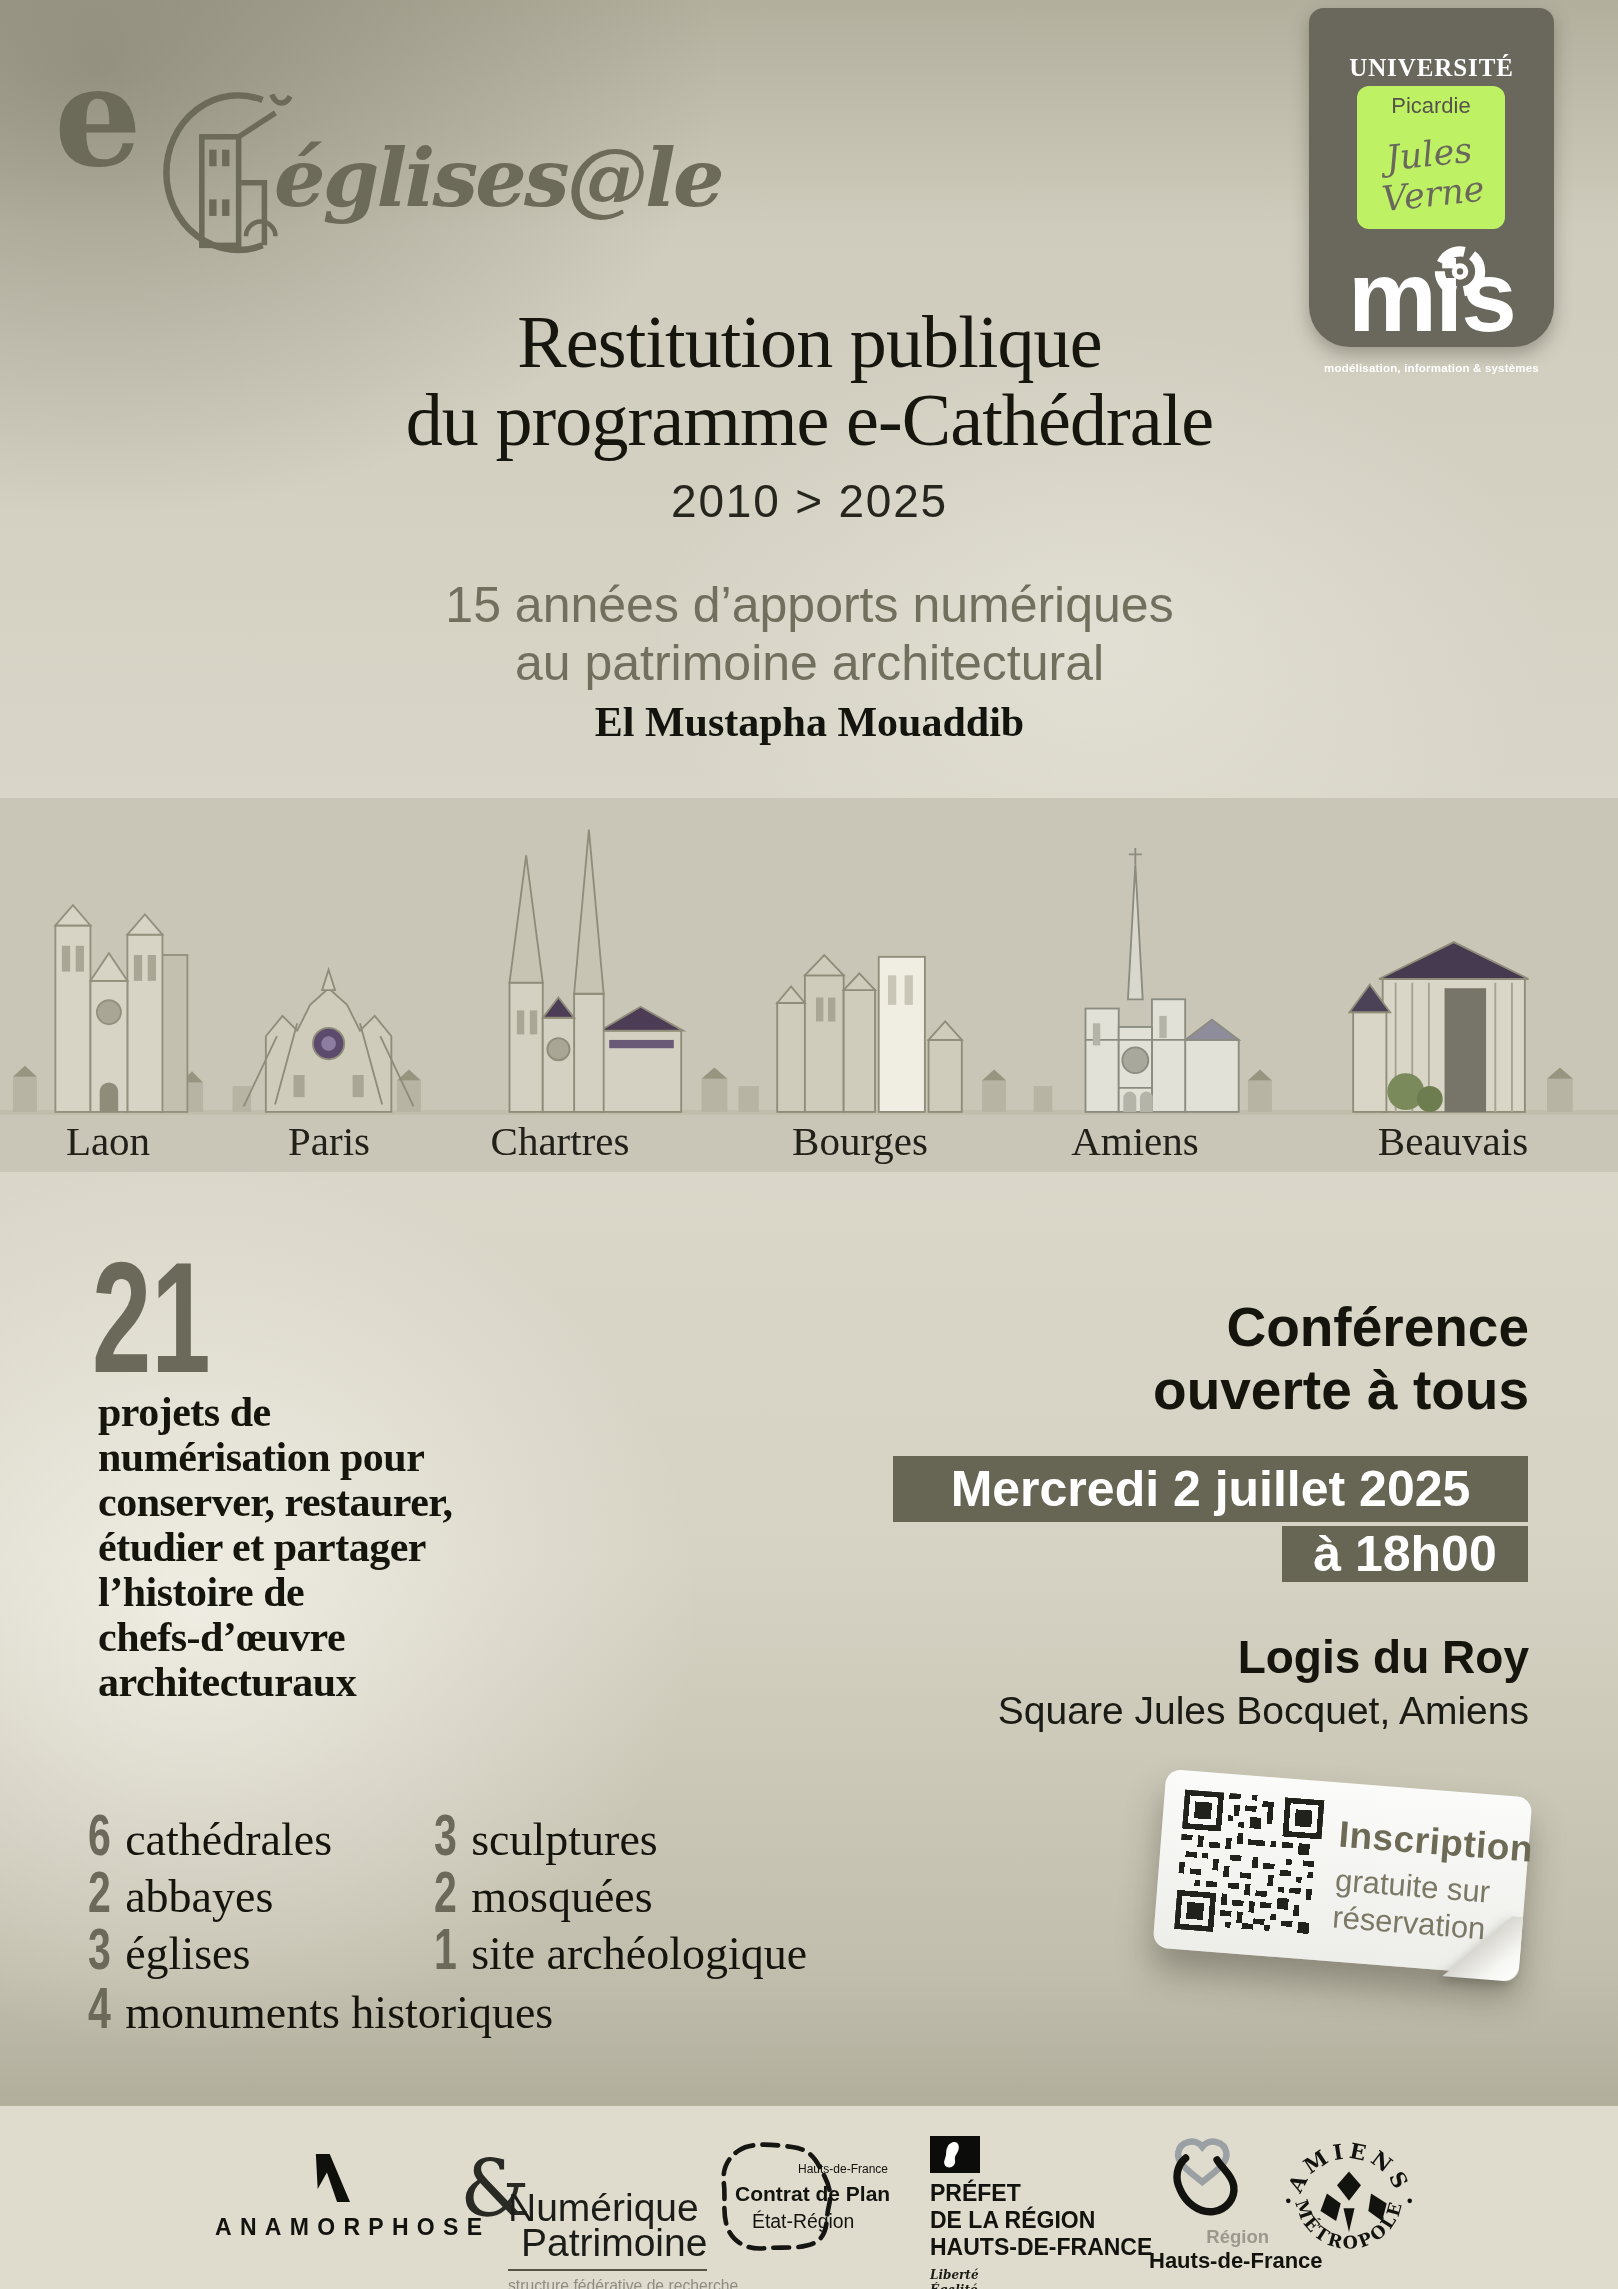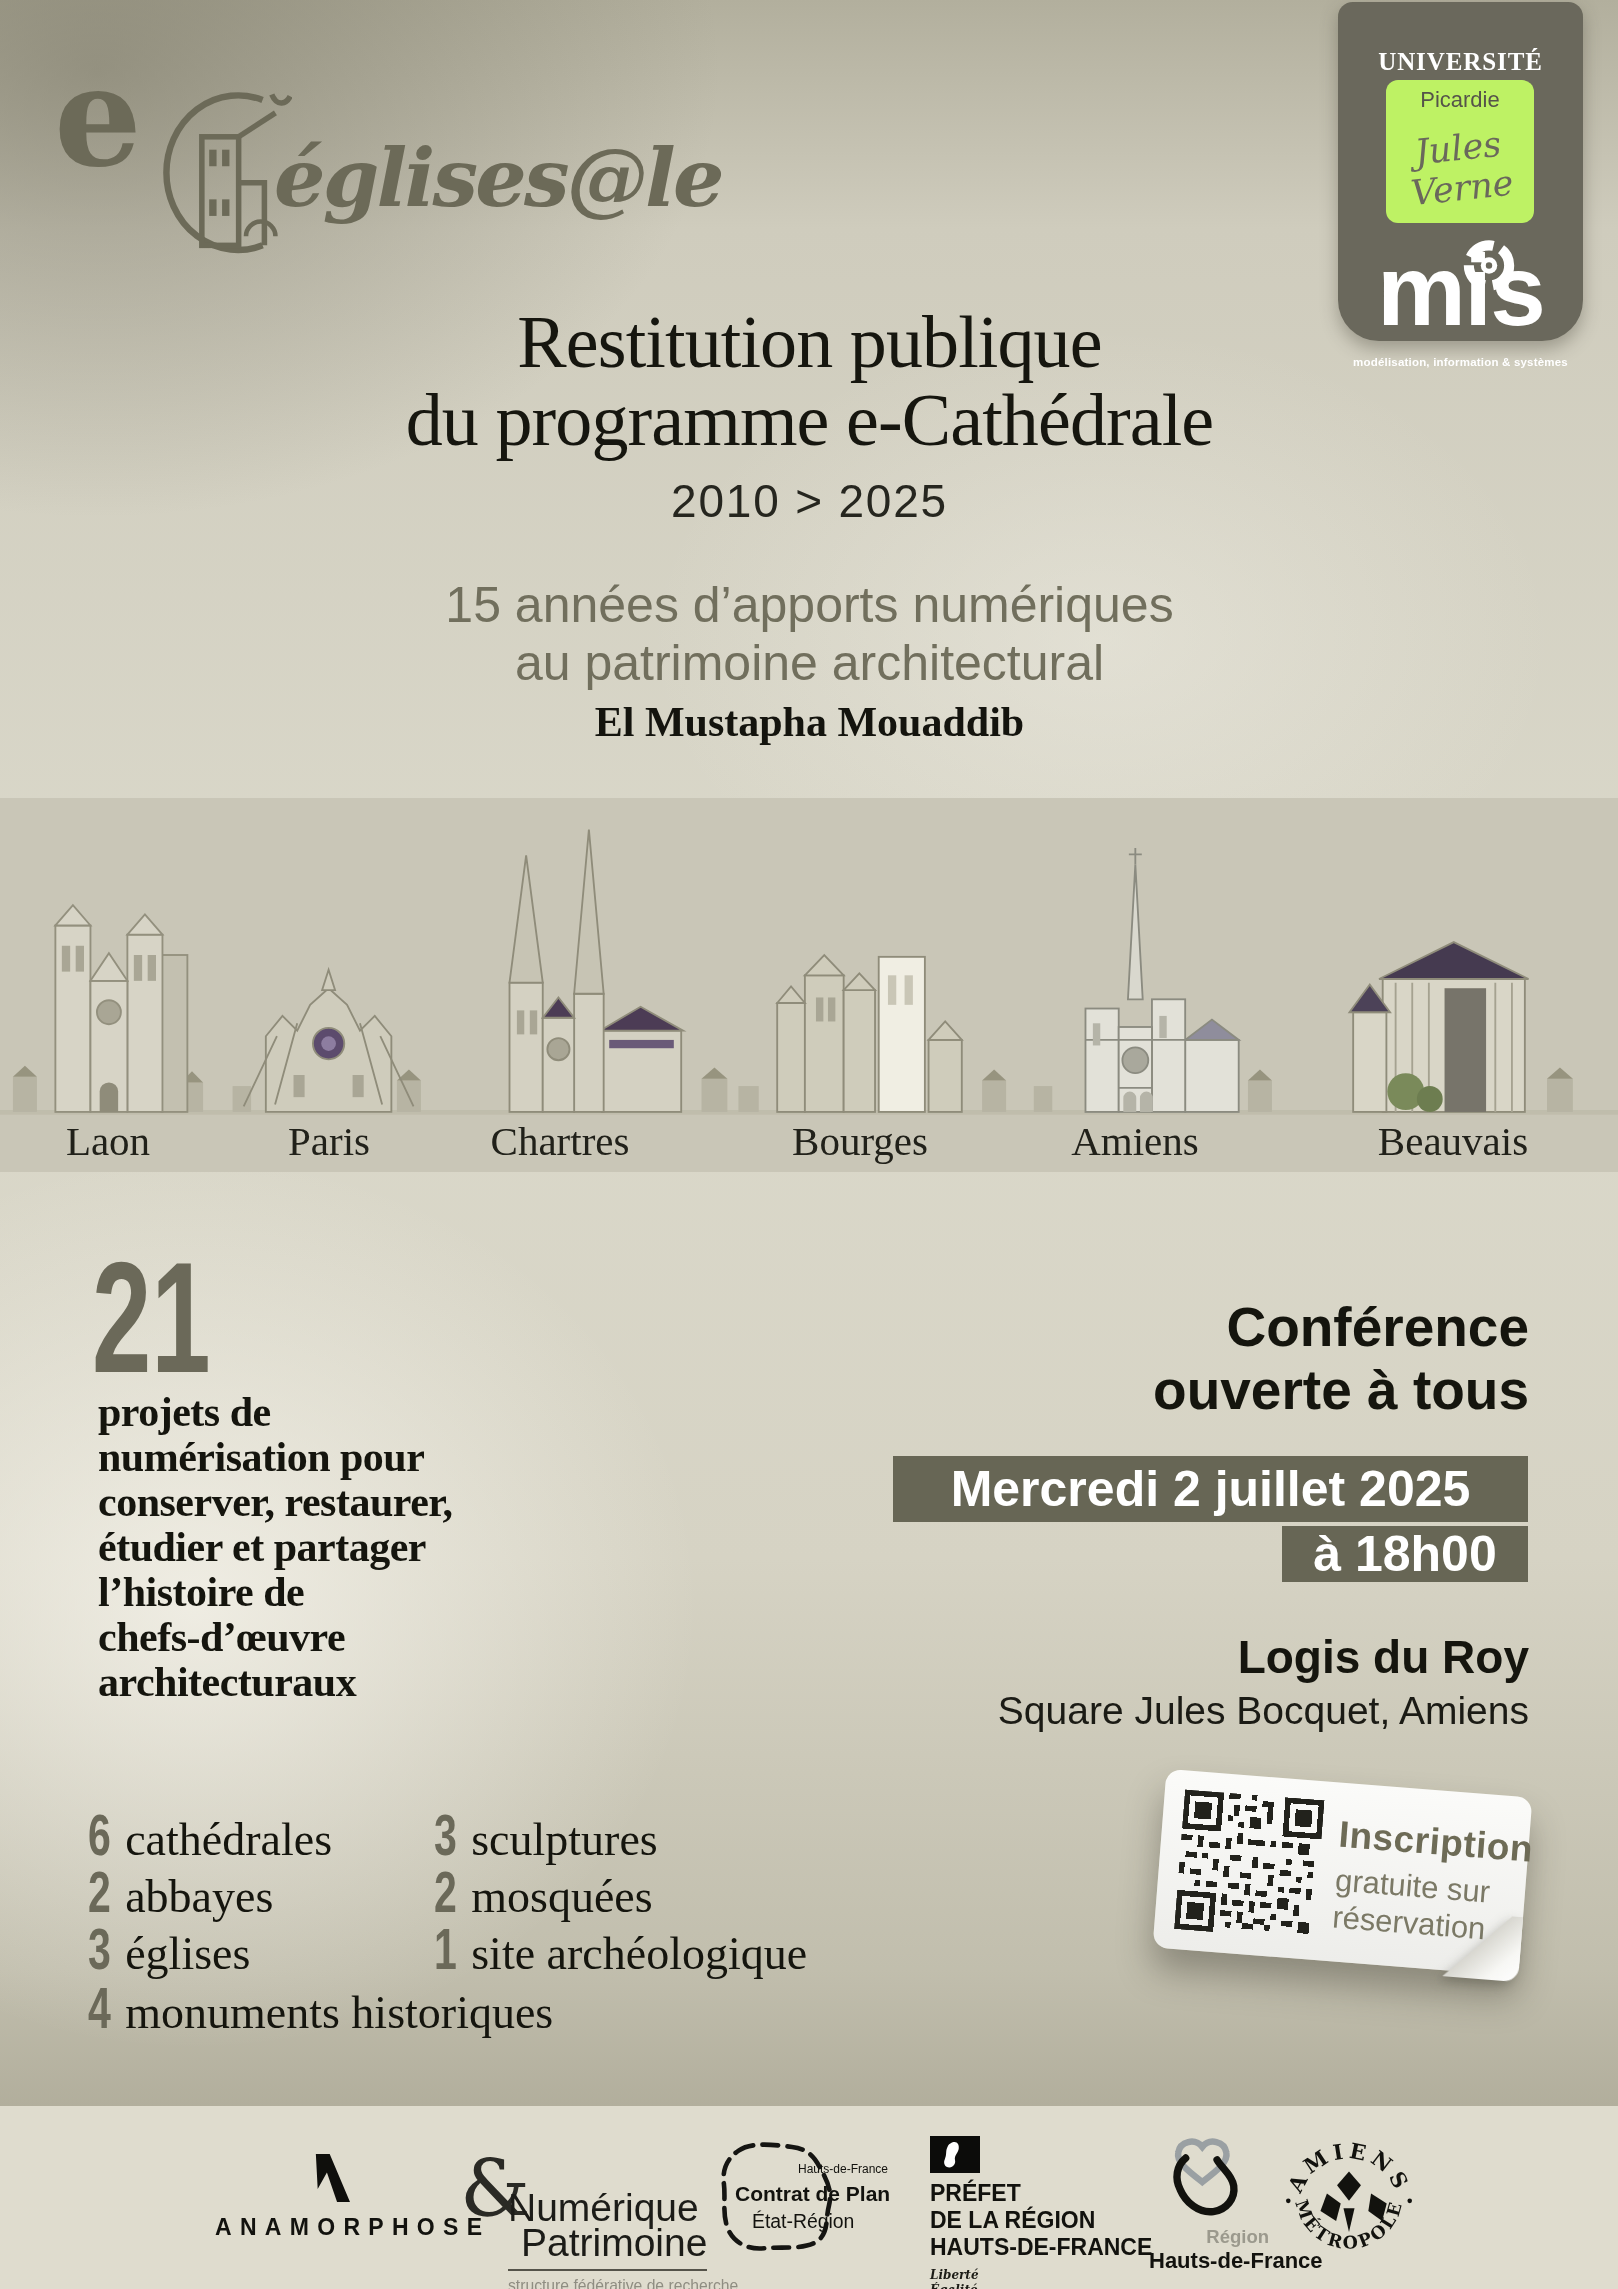--- a/index.html
+++ b/index.html
@@ -11,21 +11,21 @@
       radial-gradient(48% 30% at 12% 70%, rgba(248,246,238,0.75), rgba(248,246,238,0) 65%),
       radial-gradient(45% 22% at 68% 28%, rgba(240,238,229,0.45), rgba(240,238,229,0) 62%),
       linear-gradient(180deg,#b2af9d 0%,#cfccbd 10%,#dbd9cb 42%,#d6d3c4 68%,#c1bead 86%,#a5a18e 97%,#a19d8a 100%);
   }
   .abs{position:absolute;}
   
   .eclogo{left:54px;top:65px;width:535px;height:212px;color:#6c6a58;}
   .eclogo .e{position:absolute;left:0;top:-16.6px;font-family:"DejaVu Serif",serif;font-weight:700;font-size:138px;line-height:1;}
   .eclogo .rest{position:absolute;left:220px;top:72px;font-family:"DejaVu Serif",serif;font-weight:700;font-style:italic;font-size:81px;line-height:1;letter-spacing:-2.8px;}
   
-  .badge{left:1309px;top:2px;width:245px;height:339px;background:#6a685c;border-radius:14.8px 14.8px 41px 41px;box-shadow:0 7.4px 16.6px rgba(60,58,45,.35);margin-left:29px;}
+  .badge{left:1309px;top:8px;width:245px;height:339px;background:#6a685c;border-radius:14.8px 14.8px 41px 41px;box-shadow:0 7.4px 16.6px rgba(60,58,45,.35);}
   .badge .univ{position:absolute;left:0;top:46px;width:100%;text-align:center;color:#fff;font-family:"Liberation Serif",serif;font-weight:700;font-size:25px;letter-spacing:0.9px;}
   .badge .sq{position:absolute;left:48px;top:78px;width:148px;height:143px;background:#bef264;border-radius:12px;}
   .badge .pic{position:absolute;left:0;top:7.4px;width:100%;text-align:center;color:#55534a;font-size:22px;font-family:"Liberation Sans",sans-serif;}
   .badge .script{position:absolute;left:0;top:48px;width:100%;text-align:center;color:#6a685c;font-family:"DejaVu Serif",serif;font-style:italic;font-size:35px;transform:rotate(-6deg);}
   .badge .mis{position:absolute;left:0;top:238px;width:100%;text-align:center;color:#fff;font-weight:700;font-size:100px;line-height:1;letter-spacing:-1.8px;}
   .badge .misring{position:absolute;left:118px;top:236px;}
   .badge .missub{position:absolute;left:0;top:354px;width:100%;text-align:center;color:#fff;font-weight:700;font-size:11.5px;letter-spacing:0.2px;}
   
   .title{left:0;top:303px;width:100%;text-align:center;font-family:"Liberation Serif",serif;color:#16160f;font-size:74px;line-height:78px;letter-spacing:-0.9px;}
   .years{left:0;top:474px;width:100%;text-align:center;color:#26261f;font-size:46px;letter-spacing:1.8px;}

